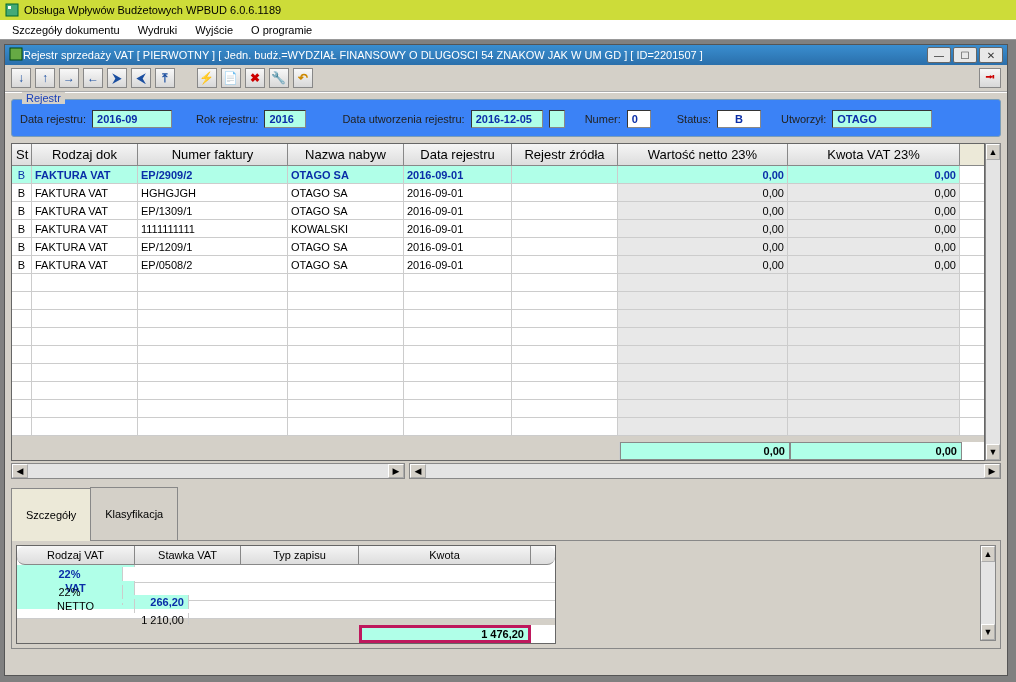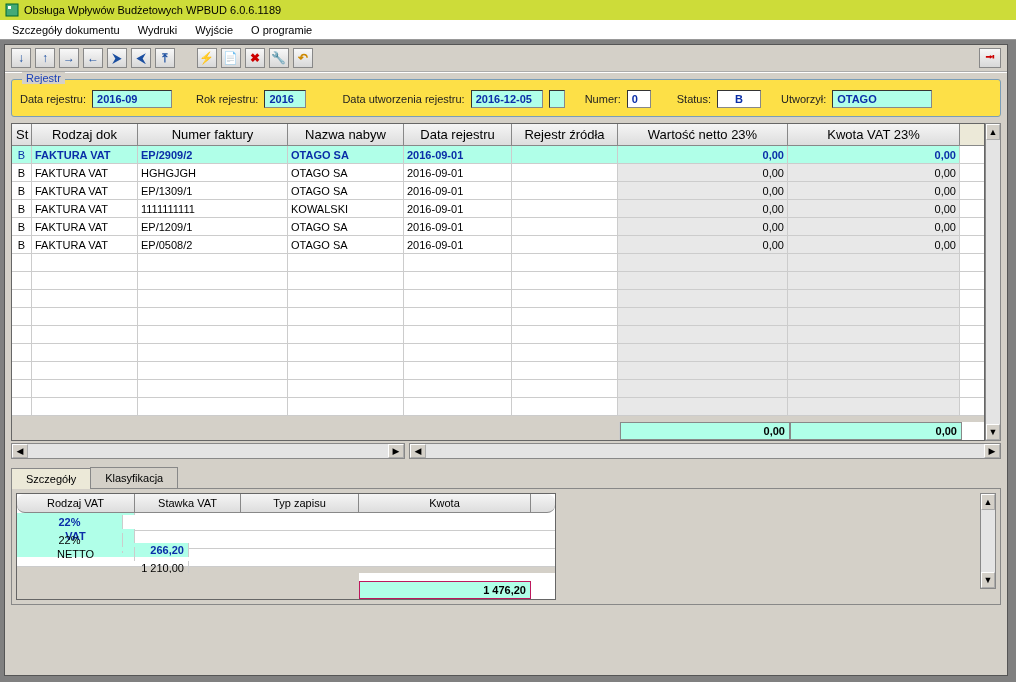--- a/index.html
+++ b/index.html
@@ -17,21 +17,21 @@
 .mdi-titlebar { height: 20px; background: linear-gradient(to bottom,#3a8ed0,#2a6fab); color:#fff; display:flex; align-items:center; padding:0 4px; font-size:11px;}
 .mdi-titlebar .title-text { flex:1; white-space:nowrap; overflow:hidden; }
 .mdi-titlebar .win-btns { display:flex; gap:2px;}
 .win-btn { width:24px;height:16px;background:#e8e8e8;border:1px solid #666;border-radius:2px;display:flex;align-items:center;justify-content:center;font-size:10px;cursor:default;color:#333;}
 
 .toolbar { height: 28px; background: #d4d0c8; border-bottom: 2px groove #fff; display:flex; align-items:center; padding:2px 6px; gap:4px; }
 .tbar-btn { width:20px;height:20px;border:1px solid #888;background:linear-gradient(#f8f8f8,#d8d8d8); display:flex;align-items:center;justify-content:center;font-size:12px;color:#1a4ea0;font-weight:bold;cursor:default; }
 .tbar-sep { width:14px; }
 .toolbar .right { margin-left:auto; }
 
-.register-panel { margin: 6px; border: 1px solid #7a9db8; border-radius:3px; padding: 10px 8px 8px 8px; position:relative; background:#fde047;}
+.register-panel { margin: 6px; border: 1px solid #7a9db8; border-radius:3px; padding: 10px 8px 8px 8px; position:relative; background:#3b82f6;}
 .register-panel .legend { position:absolute; top:-8px; left:10px; background:#d4d0c8; padding:0 4px; color:#1a3fb8; font-size:11px; }
 .register-row { display:flex; align-items:center; gap:6px; }
 .register-row label { color:#222; }
 .fld { border:1px inset #888; padding:2px 4px; background:#b0ffe8; height:18px; display:flex;align-items:center;}
 .fld.white { background:#fff; }
 .fld.center { justify-content:center; }
 
 .grid-wrap { margin: 0 6px; }
 .grid { border:1px solid #666; background:#fff; }
 .ghead { display:flex; background:#ece9d8; border-bottom:1px solid #888;}
@@ -57,39 +57,39 @@
 
 .totals-row { display:flex; }
 .totals-row .sp { border-right:1px solid #ccc; height:18px; }
 .total-cell { background:#b0ffe8; border:1px solid #888; height:18px; display:flex; align-items:center; justify-content:flex-end; padding:0 4px; font-weight:bold;}
 
 .hscroll { height:16px; background:#e8e8e8; border:1px solid #888; margin:2px 6px 0 6px; display:flex; }
 .hscroll .track{flex:1;background:#e4e4e4;} 
 .hscroll .btn{width:16px;background:#d4d0c8;border:1px outset #fff;display:flex;align-items:center;justify-content:center;font-size:9px;}
 
 .tabs { margin: 8px 6px 0 6px; display:flex; }
-.tab { padding:4px 14px; background:#d4d0c8; border:1px solid #888; border-bottom:none; margin-right:-1px; cursor:default;}
+.tab { padding:20px 14px; background:#d4d0c8; border:1px solid #888; border-bottom:none; margin-right:-1px; cursor:default;}
 .tab.active { background:#ece9d8; position:relative; top:1px;}
 .tab-panel { margin:0 6px 6px 6px; border:1px solid #888; background:#d4d0c8; padding:4px;}
 
 .detail-grid { background:#fff; border:1px solid #666; width:540px;}
 .dh{display:flex;background:linear-gradient(#f5f5f5,#ddd);border-bottom:1px solid #888;border-radius:8px;}
 .dhc{border-right:1px solid #888;padding:3px 4px;text-align:center;}
 .dr{display:flex;border-bottom:1px solid #ccc;height:18px;flex-direction:column;}
 .dc{border-right:1px solid #ccc;padding:1px 4px;display:flex;align-items:center;}
 .dc.c{justify-content:center;}
 .dc.r{justify-content:flex-end;}
 .dr.sel .dc{background:#b0ffe8;color:#0a2ea8;font-weight:bold;}
 .d-rodzaj{width:118px;}
 .d-stawka{width:106px;}
 .d-typ{width:118px;}
 .d-kwota{width:172px;}
 .detail-total{display:flex;}
 .detail-total .sp{background:#d4d0c8;}
-.detail-total .tot{background:#b0ffe8;border:1px solid #be185d;height:18px;display:flex;align-items:center;justify-content:flex-end;padding:0 4px;font-weight:bold;margin-top:8px;}
+.detail-total .tot{background:#b0ffe8;border:3px solid #be185d;height:18px;display:flex;align-items:center;justify-content:flex-end;padding:0 4px;font-weight:bold;}
 
 .vscroll { width:16px; background:#e8e8e8; border:1px solid #888; display:flex; flex-direction:column;}
 .vscroll .btn{height:16px;background:#d4d0c8;border:1px outset #fff;display:flex;align-items:center;justify-content:center;font-size:9px;}
 .vscroll .track{flex:1;background:#e4e4e4;}
 </style>
 </head>
 <body>
 
 <div class="main-titlebar">
   <span class="icon">
@@ -104,20 +104,33 @@
 <div class="menubar">
   <span>Szczegóły dokumentu</span>
   <span>Wydruki</span>
   <span>Wyjście</span>
   <span>O programie</span>
 </div>
 
 <div class="mdi-area">
   <div class="mdi-window">
 
+    <div class="mdi-titlebar">
+      <span class="icon">
+        <svg width="14" height="14">
+            <rect x="1" y="1" width="12" height="12" fill="#6a4" stroke="#041"></rect>
+          </svg>
+      </span>
+      <span class="title-text">Rejestr sprzedaży VAT [ PIERWOTNY ] [ Jedn. budż.=WYDZIAŁ FINANSOWY O DLUGOSCI 54 ZNAKOW JAK W UM GD ] [ ID=2201507 ]</span>
+      <div class="win-btns">
+        <div class="win-btn">―</div>
+        <div class="win-btn">☐</div>
+        <div class="win-btn">✕</div>
+      </div>
+    </div>
 
     <div class="toolbar">
       <div class="tbar-btn">↓</div>
       <div class="tbar-btn">↑</div>
       <div class="tbar-btn">→</div>
       <div class="tbar-btn">←</div>
       <div class="tbar-btn">⮞</div>
       <div class="tbar-btn">⮜</div>
       <div class="tbar-btn">⤒</div>
       <div class="tbar-sep"></div>

